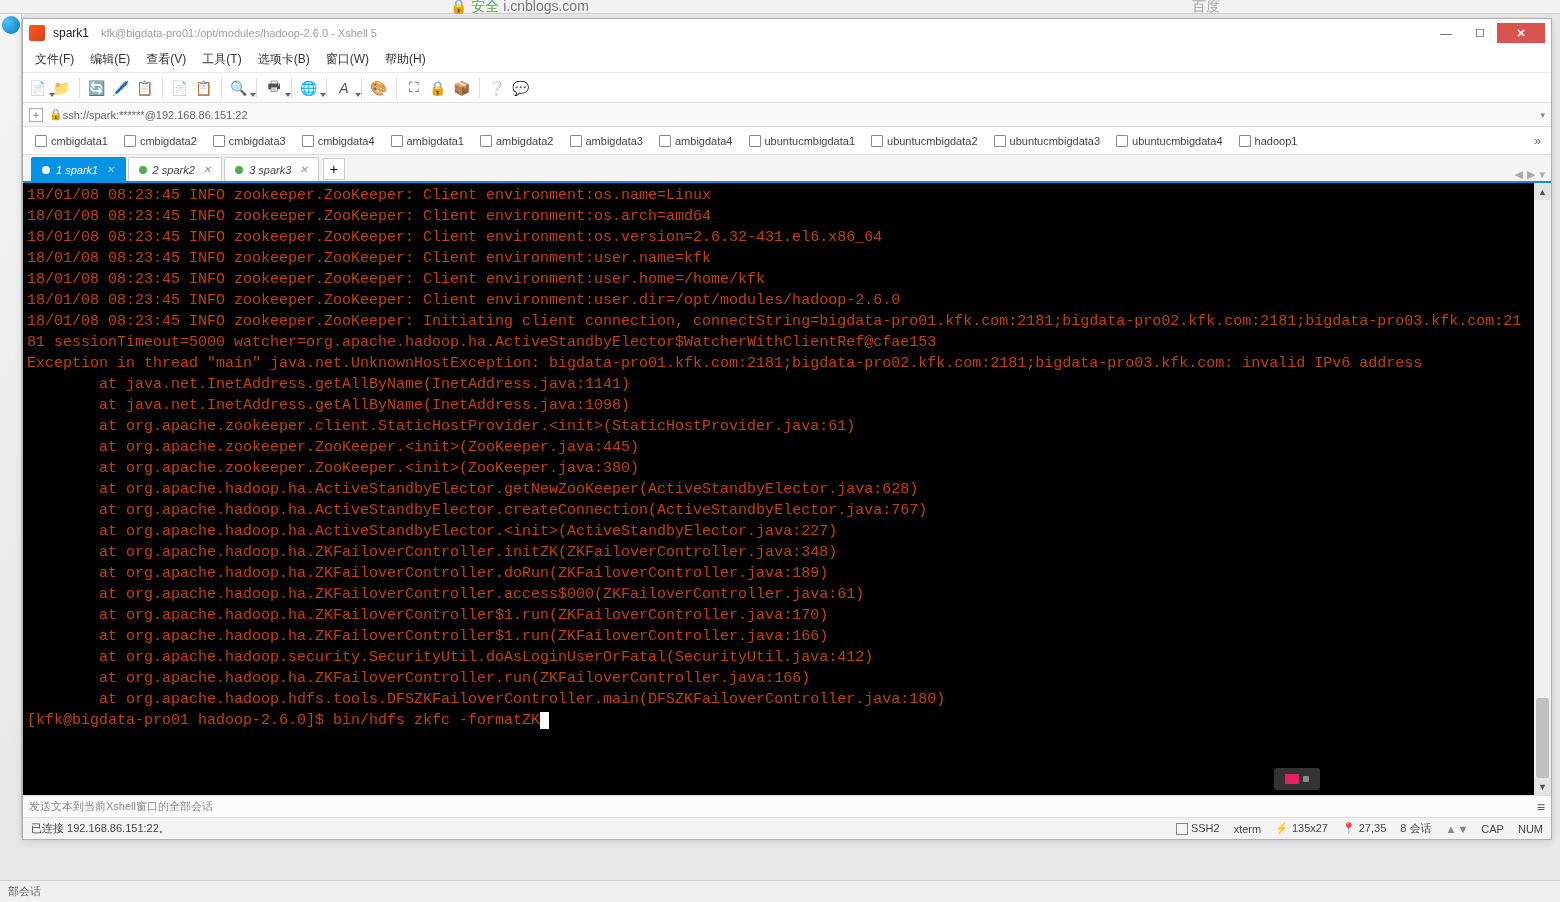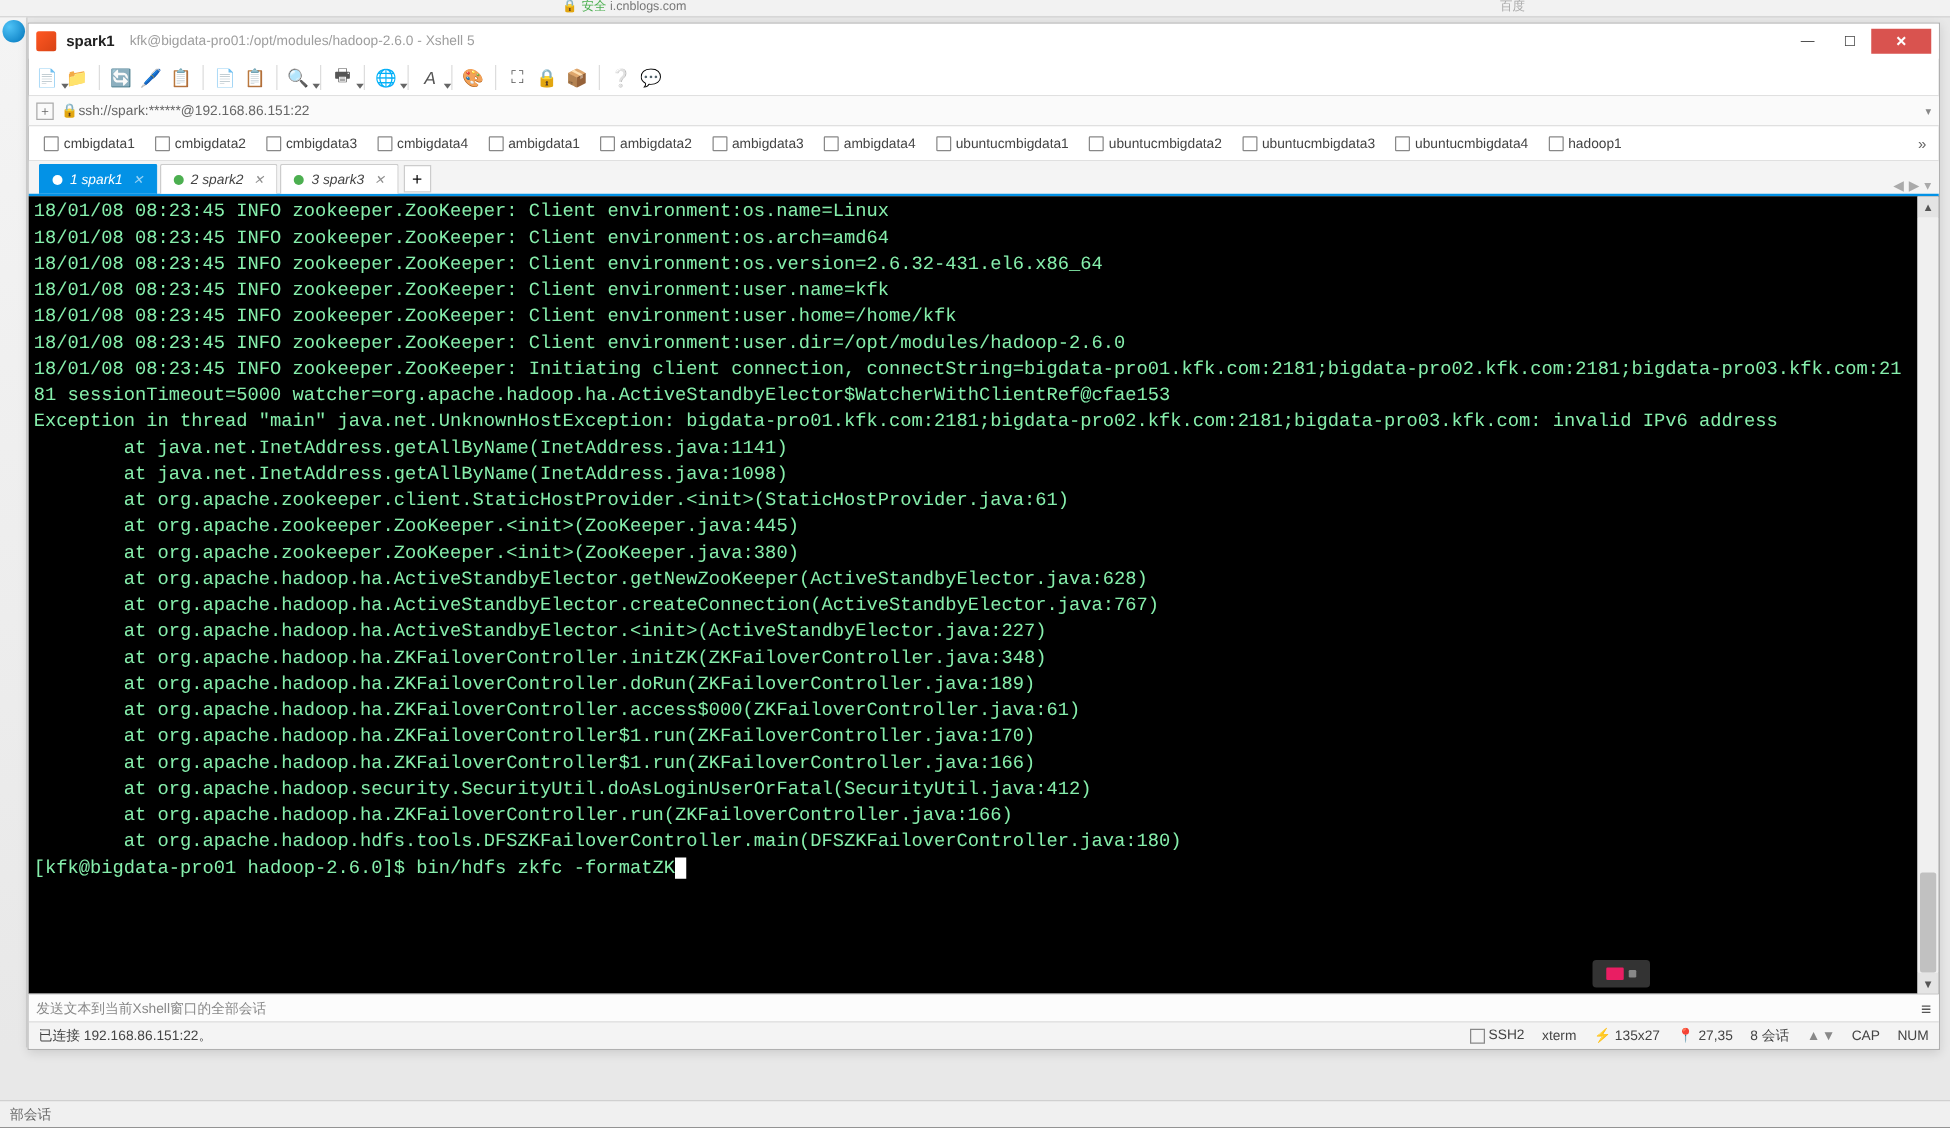--- a/index.html
+++ b/index.html
@@ -1,26 +1,26 @@
 <!DOCTYPE html>
 <html><head>
 <meta charset="utf-8">
 <style>
 * { margin:0; padding:0; box-sizing:border-box; font-family:"Microsoft YaHei","Segoe UI",Tahoma,sans-serif; }
 body { background:#e8e8e8; width:1560px; height:902px; overflow:hidden; position:relative; }
-.browser-top { height:14px; background:#f2f2f2; border-bottom:1px solid #d0d0d0; position:relative; font-size:10px; color:#777; }
+.browser-top { height:14px; background:#f2f2f2; border-bottom:1px solid #d0d0d0; position:relative; font-size:14px; color:#777; }
 .browser-top .url { position:absolute; left:450px; top:-2px; }
 .browser-top .url .lock { color:#4caf50; }
 .browser-top .search-ph { position:absolute; right:340px; top:-2px; color:#aaa; }
 .left-gutter { position:absolute; left:0; top:14px; width:22px; height:824px; background:linear-gradient(to bottom,#f4f4f4,#e8e8e8); border-right:1px solid #ccc; font-size:9px; color:#555; overflow:hidden; }
 .left-gutter .ie-icon { width:18px; height:18px; margin:2px auto; border-radius:50%; background:radial-gradient(circle at 30% 30%,#4fc3f7,#0277bd); }
 .app-window { position:absolute; left:22px; top:18px; right:8px; bottom:62px; background:#fff; border:1px solid #b0b0b0; box-shadow:0 2px 8px rgba(0,0,0,.12); display:flex; flex-direction:column; }
 .title-bar { height:28px; display:flex; align-items:center; padding:0 6px; background:#fff; }
 .title-bar .app-icon { width:16px; height:16px; background:linear-gradient(135deg,#ff5722,#d84315); border-radius:2px; margin-right:8px; }
-.title-bar .title { font-size:12px; font-weight:700; color:#222; margin-right:12px; }
+.title-bar .title { font-size:12px; font-weight:400; color:#222; margin-right:12px; }
 .title-bar .subtitle { font-size:11px; color:#9e9e9e; flex:1; }
 .title-bar .win-btns { display:flex; }
 .title-bar .win-btn { width:34px; height:20px; display:flex; align-items:center; justify-content:center; font-size:11px; color:#444; cursor:pointer; }
 .title-bar .win-btn.close { background:#d9534f; color:#fff; width:48px; font-weight:bold; }
 .menu-bar { height:26px; display:flex; align-items:center; padding:0 4px; font-size:12px; color:#333; border-bottom:1px solid #e8e8e8; }
 .menu-bar .menu-item { padding:3px 8px; cursor:pointer; }
 .toolbar { height:30px; display:flex; align-items:center; padding:0 4px; border-bottom:1px solid #e0e0e0; gap:2px; }
 .tool-btn { width:22px; height:22px; display:flex; align-items:center; justify-content:center; font-size:14px; color:#555; cursor:pointer; border-radius:2px; position:relative; }
 .tool-btn .dd { position:absolute; right:-6px; bottom:2px; width:0; height:0; border-left:3px solid transparent; border-right:3px solid transparent; border-top:4px solid #666; }
 .tool-sep { width:1px; height:20px; background:#ddd; margin:0 4px; }
@@ -34,21 +34,21 @@
 .session-tabs { height:28px; display:flex; align-items:flex-end; padding-left:8px; background:#f4f4f4; border-bottom:2px solid #0392e6; }
 .session-tab { display:flex; align-items:center; height:24px; padding:0 10px; font-size:11px; color:#444; background:#fff; border:1px solid #ccc; border-bottom:none; margin-right:2px; cursor:pointer; border-radius:2px 2px 0 0;font-style:italic; }
 .session-tab.active { background:#0392e6; color:#fff; border-color:#0392e6; }
 .session-tab .dot { width:8px; height:8px; border-radius:50%; margin-right:6px; }
 .session-tab.active .dot { background:#fff; }
 .session-tab .dot.green { background:#4caf50; }
 .session-tab .close-x { margin-left:8px; font-size:10px; opacity:.6; }
 .add-tab { width:22px; height:22px; display:flex; align-items:center; justify-content:center; border:1px solid #ccc; background:#fff; font-size:14px; cursor:pointer; margin-left:2px; margin-bottom:1px; }
 .session-tabs .nav-end { margin-left:auto; margin-right:6px; font-size:11px; color:#aaa; display:flex; gap:4px; align-items:center; }
 .terminal-wrap { flex:1; display:flex; background:#000; overflow:hidden; }
-.terminal { flex:1; padding:2px 4px; font-family:Consolas,"Courier New",monospace; font-size:15px; line-height:21px; color:#86efac; white-space:pre-wrap; word-break:break-all; overflow:hidden; }
+.terminal { flex:1; padding:2px 4px; font-family:Consolas,"Courier New",monospace; font-size:15px; line-height:21px; color:#c2410c; white-space:pre-wrap; word-break:break-all; overflow:hidden; }
 .terminal .cursor { display:inline-block; width:9px; height:17px; background:#fff; vertical-align:text-bottom; }
 .term-scroll { width:17px; background:#f0f0f0; display:flex; flex-direction:column; }
 .term-scroll .arrow { height:17px; display:flex; align-items:center; justify-content:center; font-size:9px; color:#555; background:#e4e4e4; cursor:pointer; }
 .term-scroll .track { flex:1; background:#f0f0f0; position:relative; }
 .term-scroll .thumb { position:absolute; left:2px; right:2px; bottom:0; height:80px; background:#c1c1c1; border-radius:2px; }
 .compose-bar { height:22px; display:flex; align-items:center; padding:0 6px; font-size:11px; color:#888; background:#fcfcfc; border-top:1px solid #e0e0e0;gap:40px; }
 .compose-bar .ham { margin-left:auto; font-size:14px; color:#555; cursor:pointer; }
 .status-bar { height:22px; display:flex; align-items:center; padding:0 8px; font-size:11px; color:#444; background:#f4f4f4; border-top:1px solid #ddd; gap:14px; }
 .status-bar .spacer { flex:1; }
 .status-bar .sess-icon { width:12px; height:12px; border:1px solid #888; display:inline-block; vertical-align:middle; }
@@ -76,20 +76,29 @@
     <div class="app-icon"></div>
     <div class="title">spark1</div>
     <div class="subtitle">kfk@bigdata-pro01:/opt/modules/hadoop-2.6.0 - Xshell 5</div>
     <div class="win-btns">
       <div class="win-btn">—</div>
       <div class="win-btn">☐</div>
       <div class="win-btn close">✕</div>
     </div>
   </div>
 
+  <div class="menu-bar">
+    <div class="menu-item">文件(F)</div>
+    <div class="menu-item">编辑(E)</div>
+    <div class="menu-item">查看(V)</div>
+    <div class="menu-item">工具(T)</div>
+    <div class="menu-item">选项卡(B)</div>
+    <div class="menu-item">窗口(W)</div>
+    <div class="menu-item">帮助(H)</div>
+  </div>
 
   <div class="toolbar">
     <div class="tool-btn">📄<span class="dd"></span></div>
     <div class="tool-btn">📁</div>
     <div class="tool-sep"></div>
     <div class="tool-btn">🔄</div>
     <div class="tool-btn">🖊️</div>
     <div class="tool-btn">📋</div>
     <div class="tool-sep"></div>
     <div class="tool-btn">📄</div>

